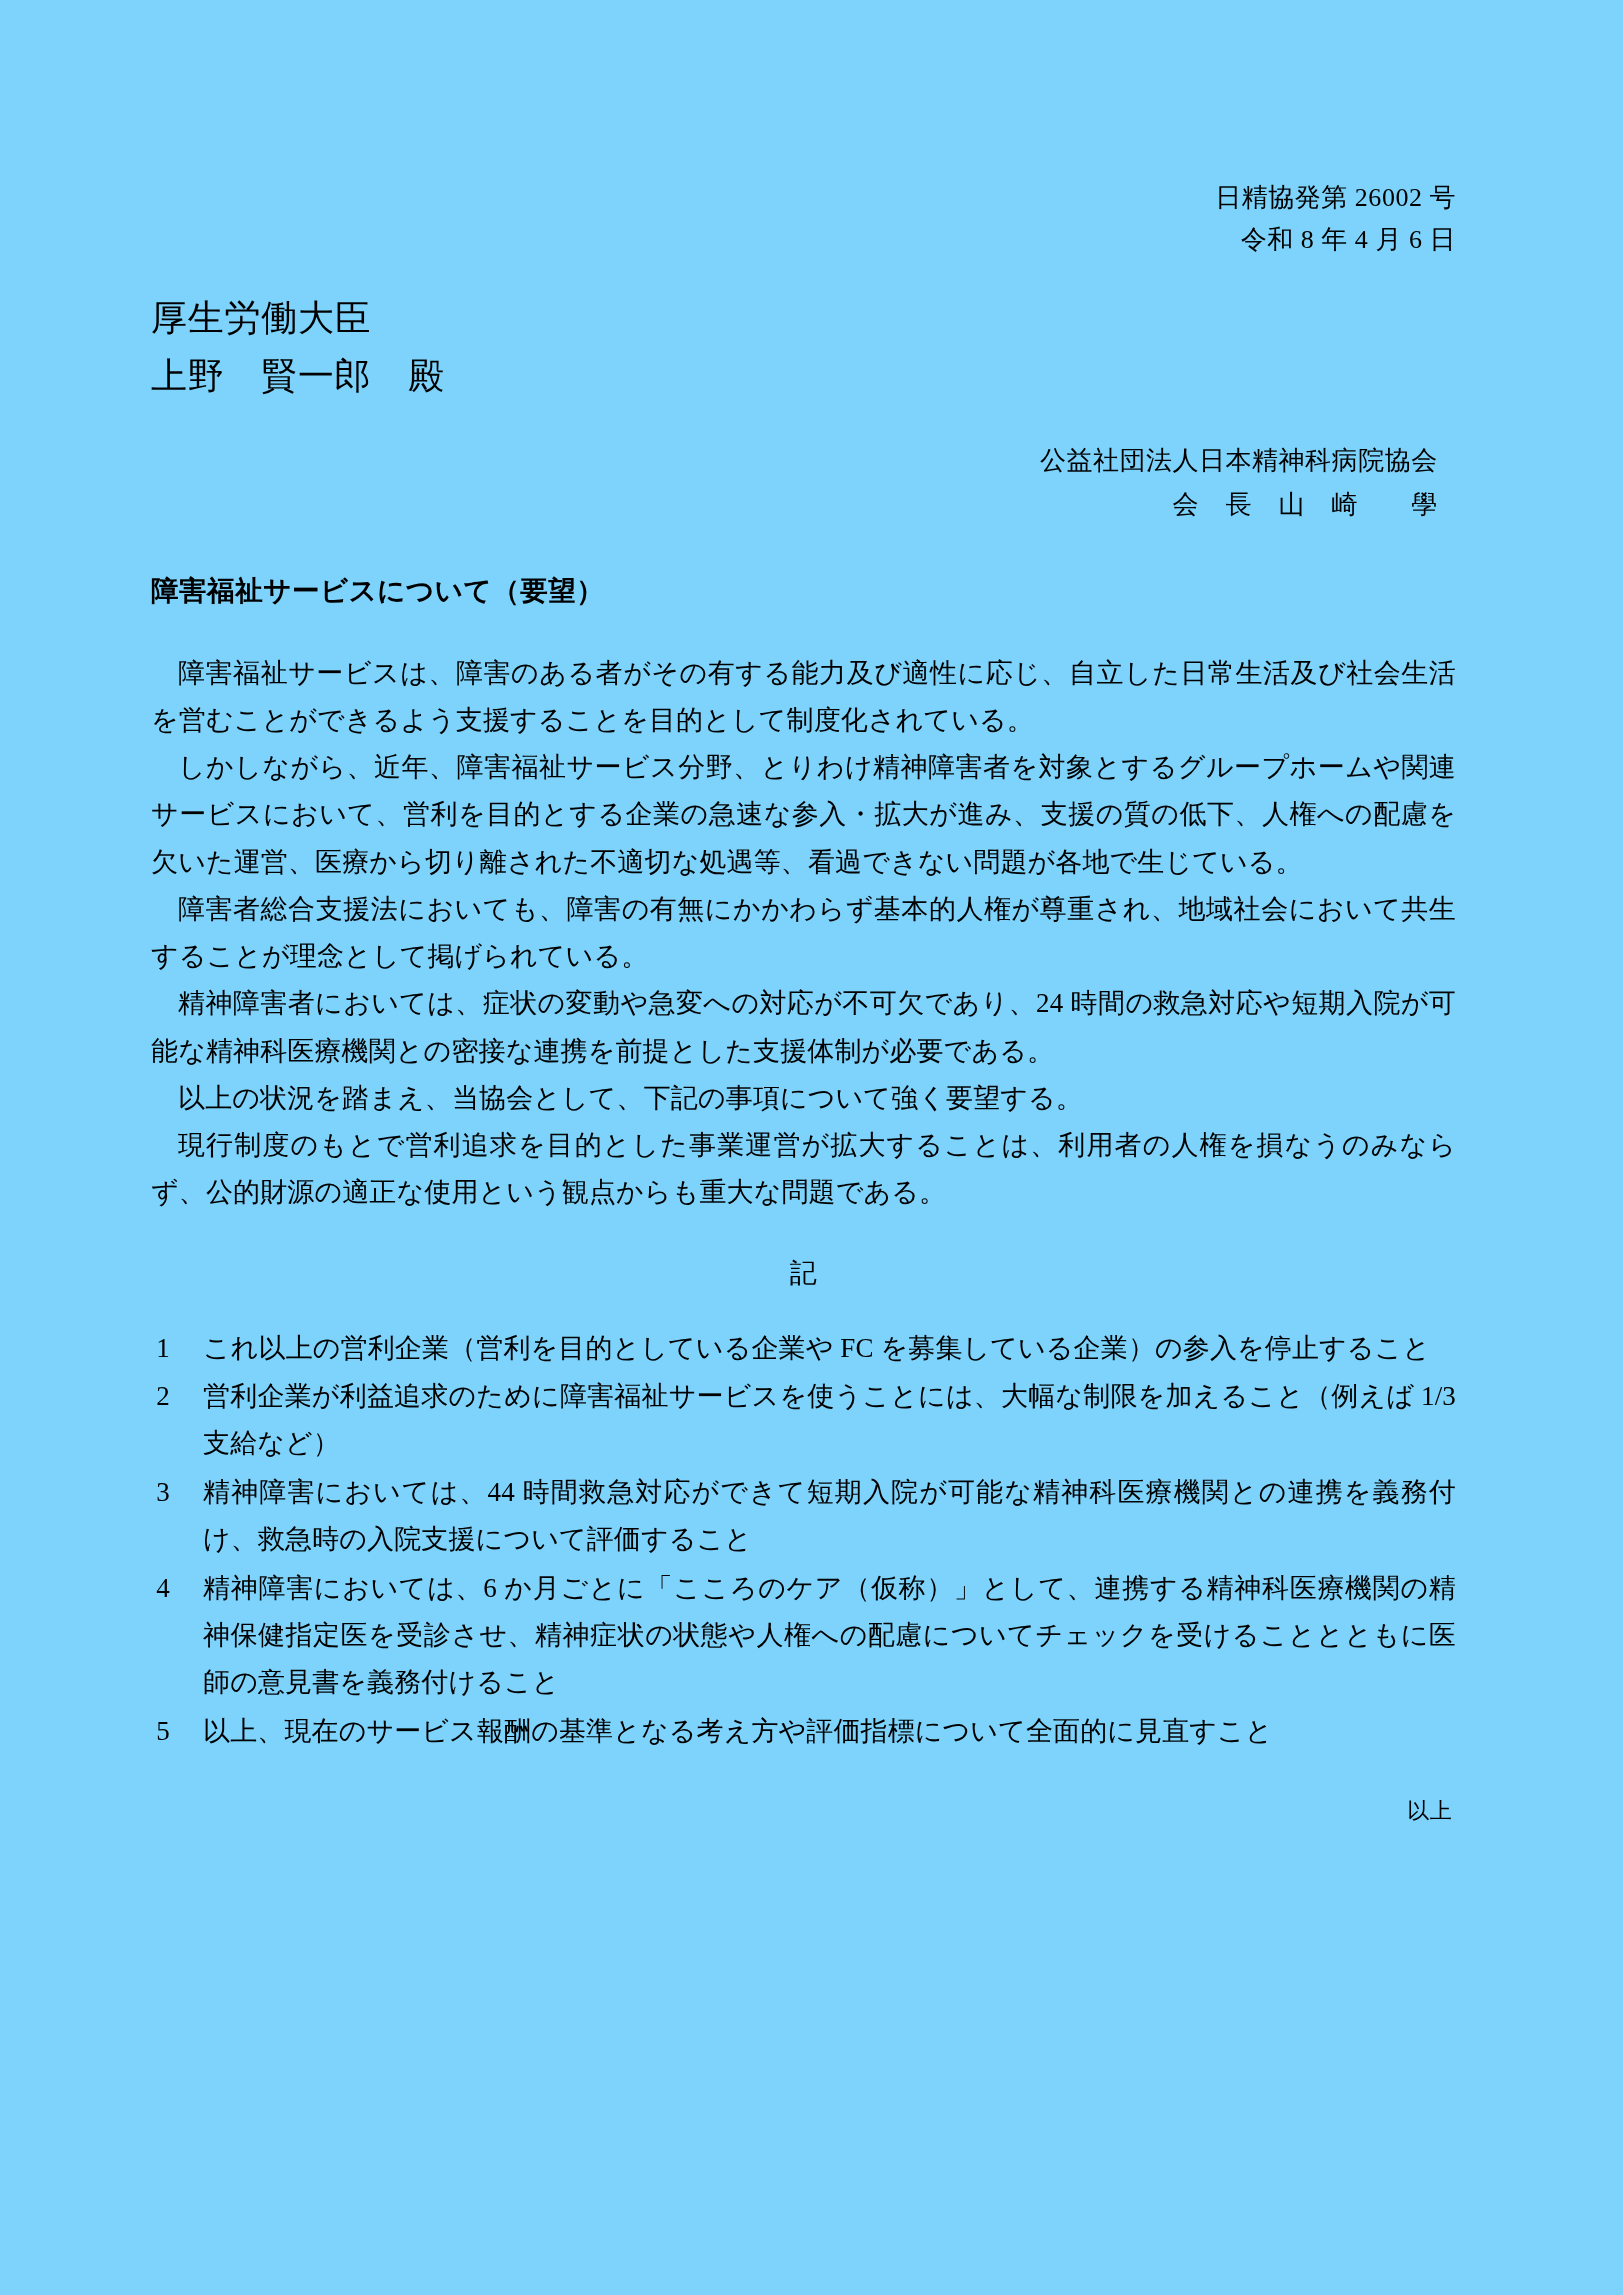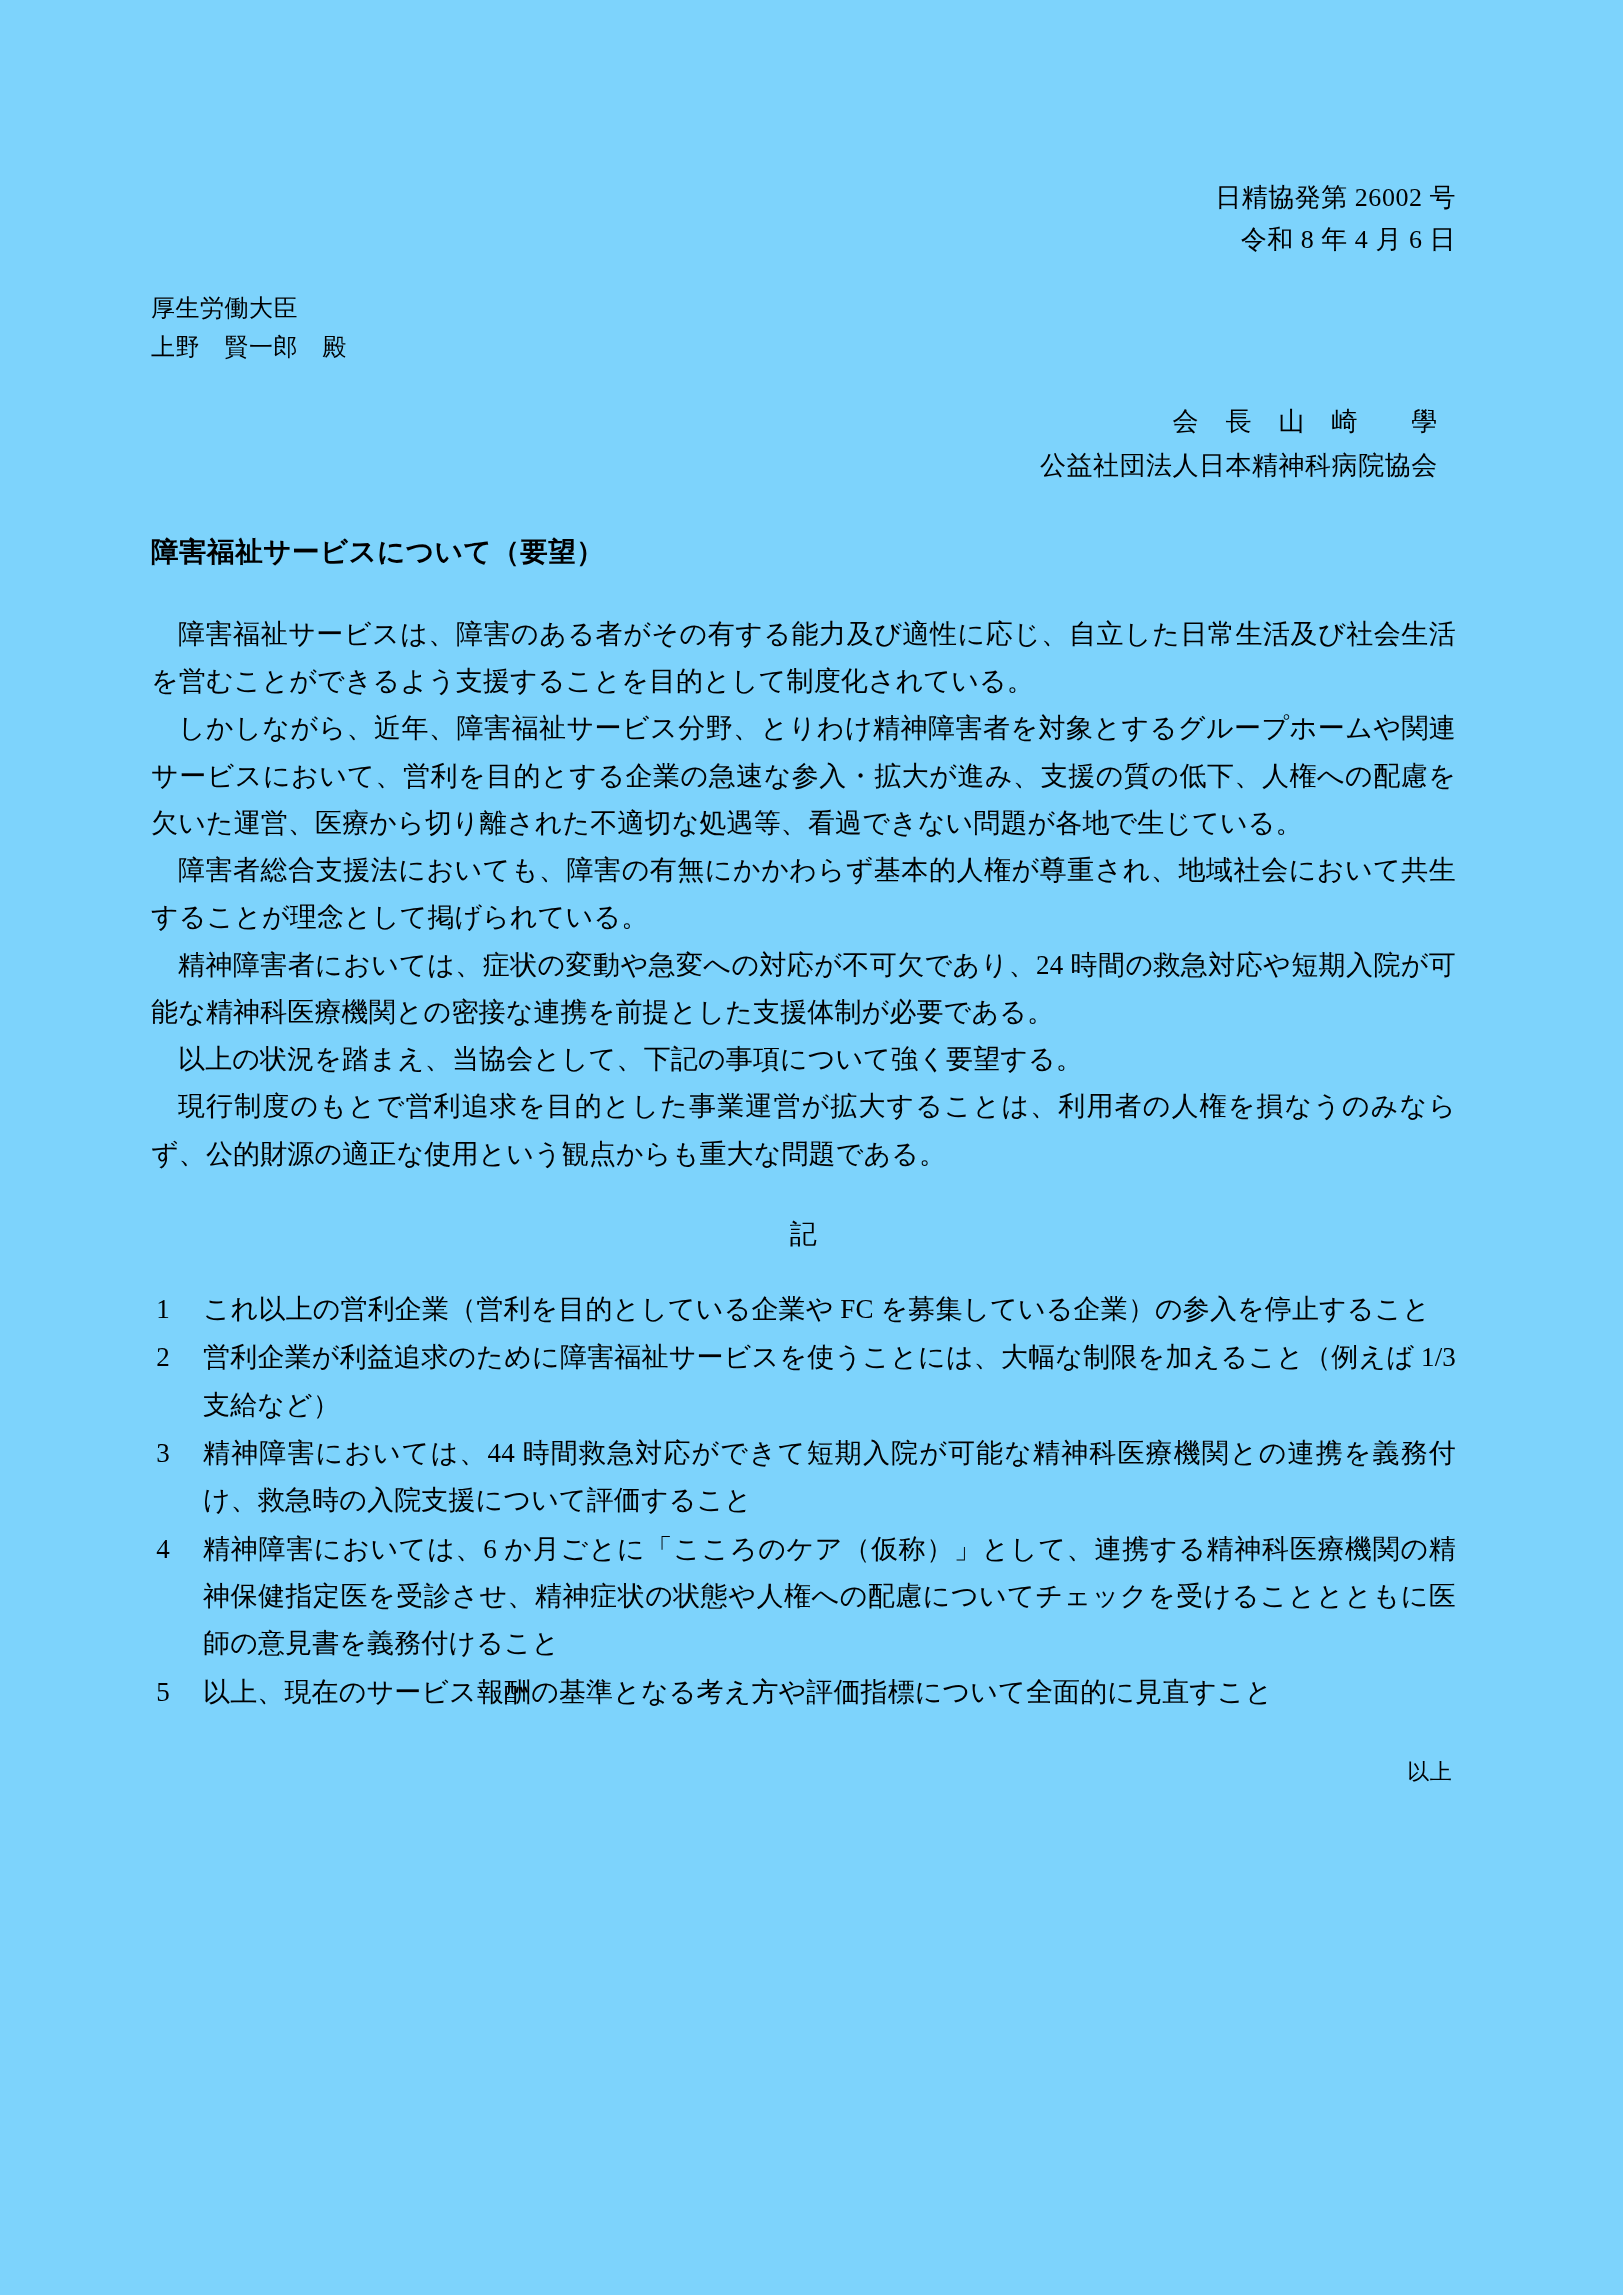--- a/index.html
+++ b/index.html
@@ -23,21 +23,21 @@
     text-align: right;
     font-size: 26px;
     line-height: 1.62;
     letter-spacing: 0.02em;
   }
   .doc-header div {
     white-space: pre;
   }
   .addressee {
     margin-top: 27.5px;
-    font-size: 24px;
+    font-size: 36px;
     line-height: 1.62;
     letter-spacing: 0.02em;
   }
   .addressee div {
     white-space: pre;
   }
   .sender {
     margin-top: 34px;
     text-align: right;
     font-size: 26px;
@@ -112,22 +112,22 @@
     <div>日精協発第 26002 号</div>
     <div>令和 8 年 4 月 6 日</div>
   </div>
 
   <div class="addressee">
     <div>厚生労働大臣</div>
     <div>上野　賢一郎　殿</div>
   </div>
 
   <div class="sender">
+    <div>公益社団法人日本精神科病院協会</div>
     <div>会　長　山　崎　　學</div>
-    <div>公益社団法人日本精神科病院協会</div>
   </div>
 
   <div class="doc-title">障害福祉サービスについて（要望）</div>
 
   <div class="body-block">
     <p>障害福祉サービスは、障害のある者がその有する能力及び適性に応じ、自立した日常生活及び社会生活を営むことができるよう支援することを目的として制度化されている。</p>
     <p>しかしながら、近年、障害福祉サービス分野、とりわけ精神障害者を対象とするグループホームや関連サービスにおいて、営利を目的とする企業の急速な参入・拡大が進み、支援の質の低下、人権への配慮を欠いた運営、医療から切り離された不適切な処遇等、看過できない問題が各地で生じている。</p>
     <p>障害者総合支援法においても、障害の有無にかかわらず基本的人権が尊重され、地域社会において共生することが理念として掲げられている。</p>
     <p>精神障害者においては、症状の変動や急変への対応が不可欠であり、24 時間の救急対応や短期入院が可能な精神科医療機関との密接な連携を前提とした支援体制が必要である。</p>
     <p>以上の状況を踏まえ、当協会として、下記の事項について強く要望する。</p>

